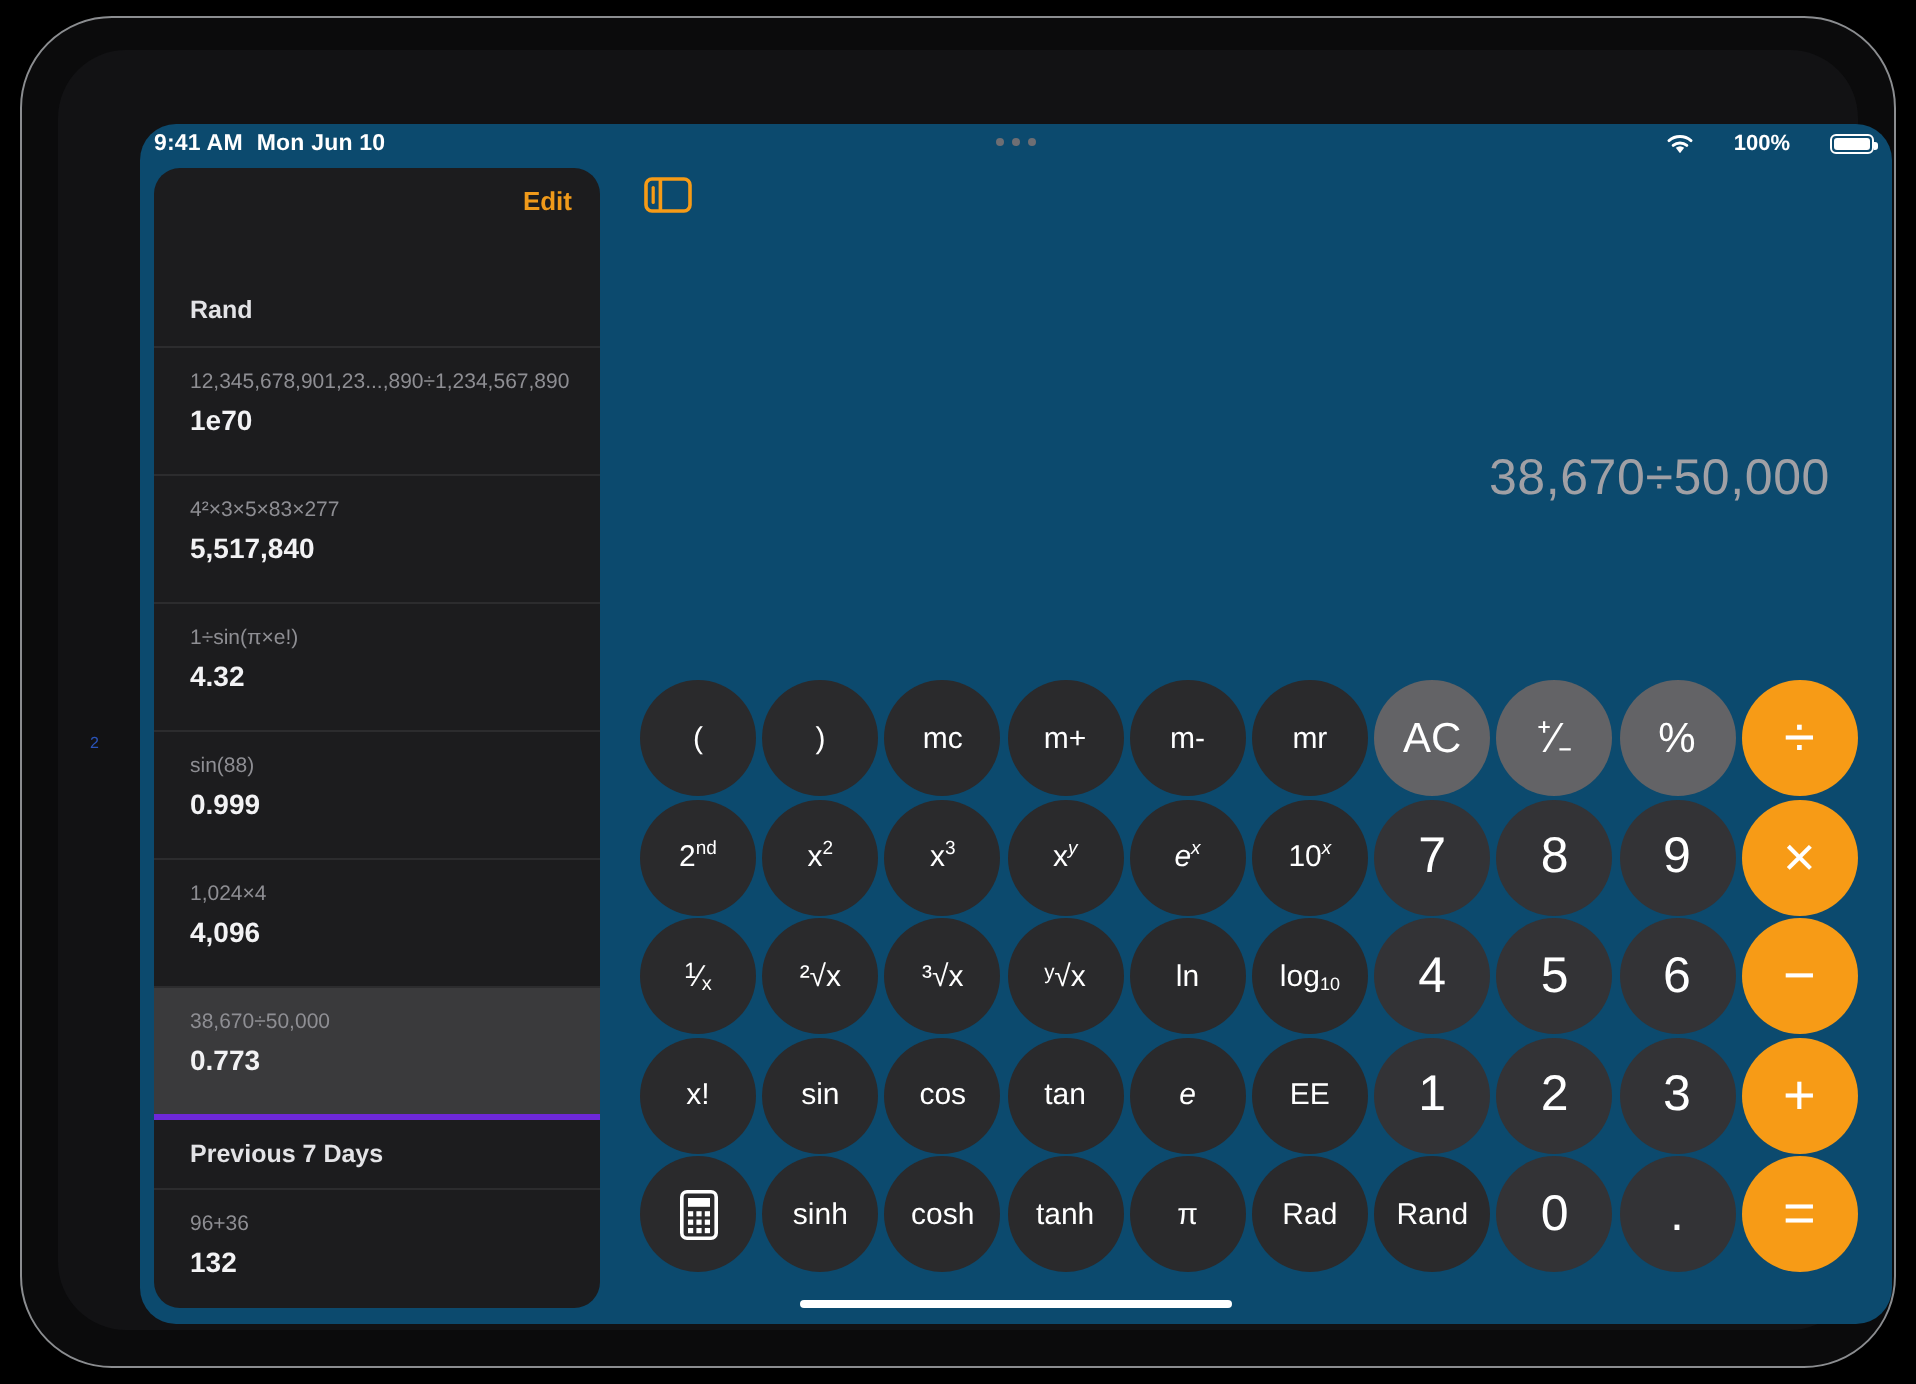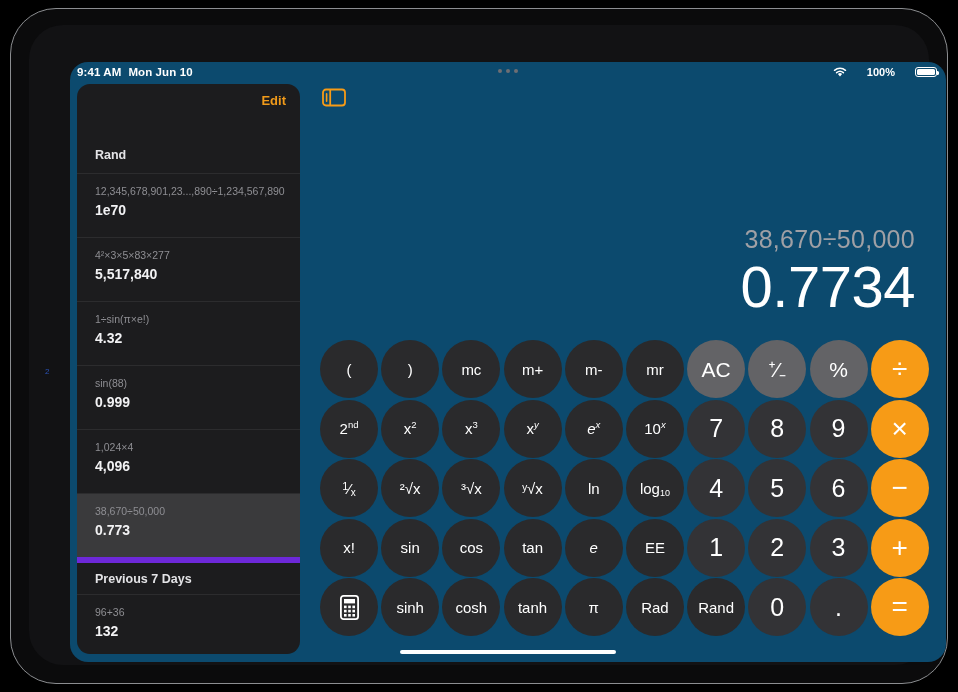--- a/index.html
+++ b/index.html
@@ -195,21 +195,21 @@
     overflow: hidden;
   }
   .hist-result {
     color: #f2f2f4;
     font-size: 14px;
     font-weight: bold;
     line-height: 19px;
     margin-top: 3px;
     white-space: nowrap;
   }
-  .hist-divider-thick { border-top: 6px solid #6d28d9; }
+  .hist-divider-thick { border-top: 3px solid #6d28d9; }
 
   
   .calc-panel {
     position: absolute;
     left: 238px;
     top: 0;
     width: 638px;
     height: 600px;
   }
   .sidebar-toggle {
@@ -383,21 +383,20 @@
           <div class="sidebar-toggle">
             <svg class="sb-toggle-svg" width="24" height="19" viewBox="0 0 24 19">
               <rect x="1" y="1.5" width="22" height="16" rx="3" ry="3" fill="none" stroke="#f79b16" stroke-width="1.8"></rect>
               <line x1="8.2" y1="1.5" x2="8.2" y2="17.5" stroke="#f79b16" stroke-width="1.8"></line>
               <rect x="3.8" y="5" width="1.6" height="9" rx="0.8" fill="#f79b16"></rect>
             </svg>
           </div>
 
           <div class="display">
             <div class="display-expr">38,670÷50,000</div>
-            <div class="display-result">0.7734</div>
           </div>
 
           <div class="keypad">
             <div class="key-rows" id="key-rows">
                 <div class="key-row">
                   <button class="key fn">
                     <span>(</span>
                   </button>
                   <button class="key fn">
                     <span>)</span>

